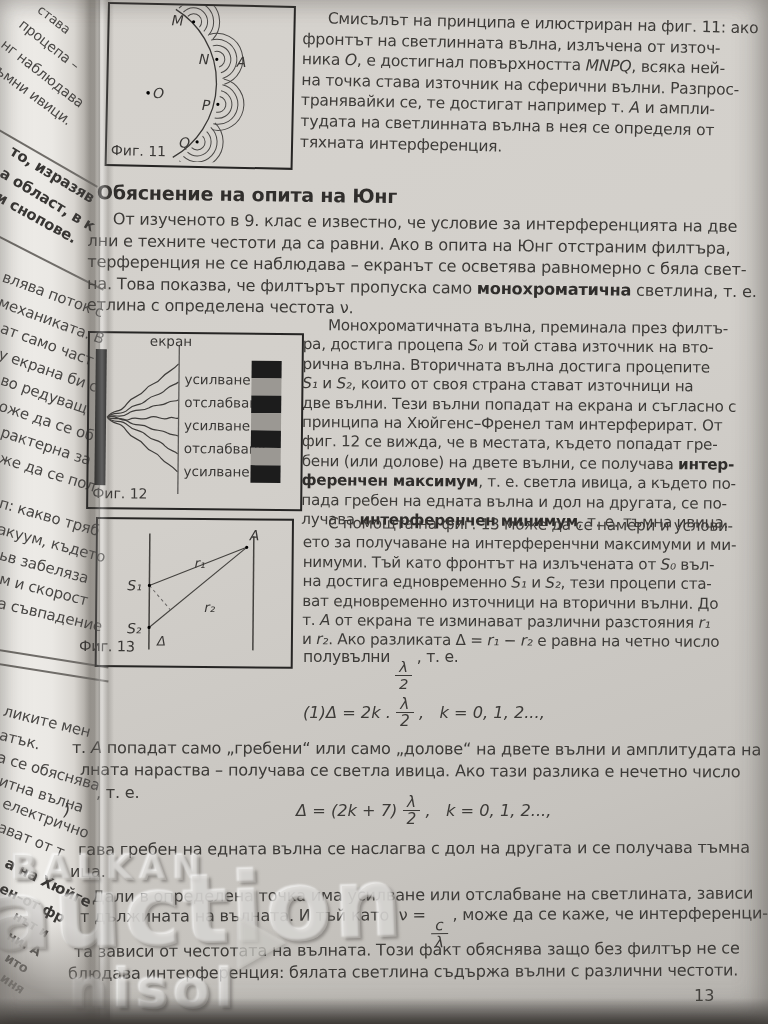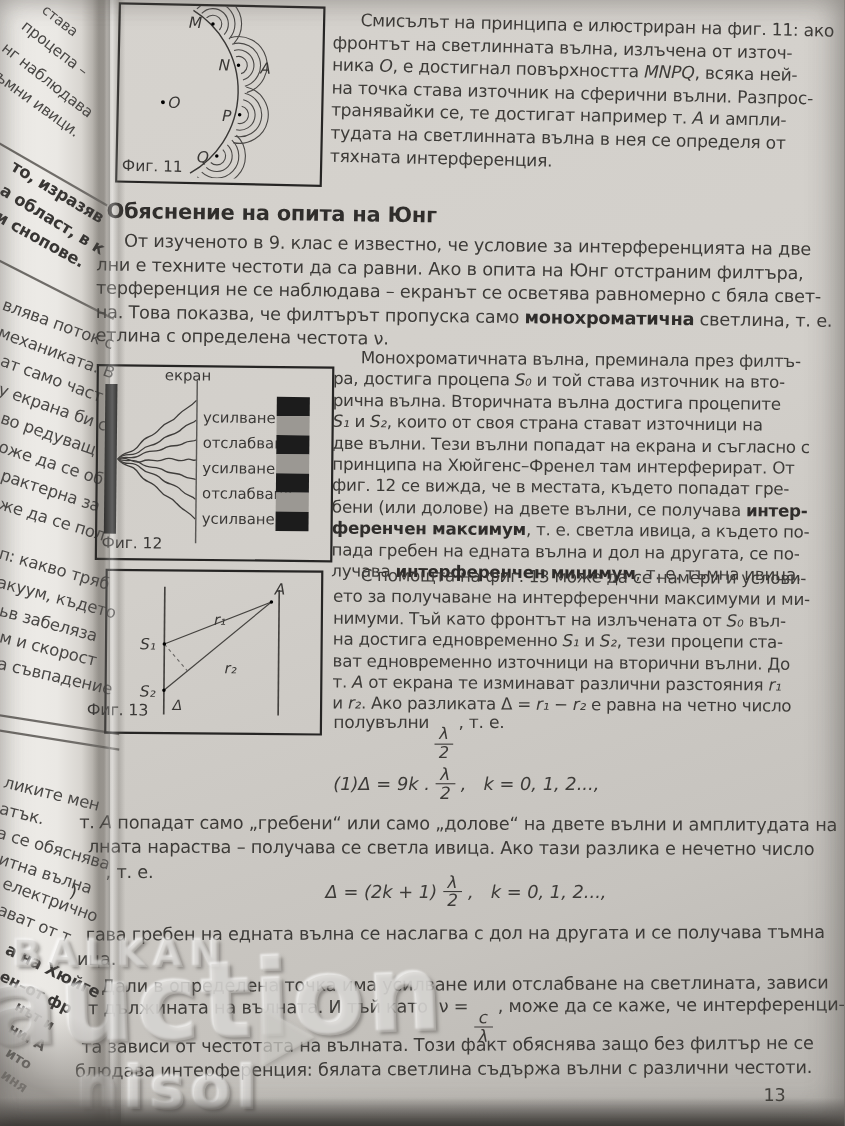--- a/index.html
+++ b/index.html
@@ -231,38 +231,38 @@
       <div class="tline">ват едновременно източници на вторични вълни. До</div>
       <div class="tline">т. <span class="i">А</span> от екрана те изминават различни разстояния <span class="i">r₁</span></div>
       <div class="tline">и <span class="i">r₂</span>. Ако разликата Δ = <span class="i">r₁</span> − <span class="i">r₂</span> е равна на четно число</div>
     </div>
 
   <div class="blk col-t" style="left:303px;top:648px;font-size:15.6px;text-align:right;">
       <div class="tline">полувълни <span class="frac"><span class="num">λ</span><span class="den">2</span></span> , т. е.</div>
     </div>
 
   <div class="blk eq" style="left:303px;top:696px;">
-      <div class="tline"><span>(1)</span><span class="i">Δ = 9k . </span><span class="frac"><span class="num">λ</span><span class="den">2</span></span><span class="i"> ,   </span><span class="i">k</span><span> = 0, 1, 2...,</span></div>
+      <div class="tline"><span>(1)</span><span class="i">Δ = 2k . </span><span class="frac"><span class="num">λ</span><span class="den">2</span></span><span class="i"> ,   </span><span class="i">k</span><span> = 0, 1, 2...,</span></div>
     </div>
 
   <div class="blk wide-t" style="left:72px;top:737px;transform:rotate(0.2deg);">
       <div class="tline">т. <span class="i">А</span> попадат само „гребени“ или само „долове“ на двете вълни и амплитудата на</div>
     </div>
   <div class="blk wide-t" style="left:80px;top:759px;transform:rotate(0.2deg);">
       <div class="tline">лната нараства – получава се светла ивица. Ако тази разлика е нечетно число</div>
     </div>
   <div class="blk wide-t" style="left:96px;top:782px;">
       <div class="tline">, т. е.</div>
     </div>
 
   <div class="blk eq" style="left:64px;top:800px;">
       <div class="tline">)</div>
     </div>
   <div class="blk eq" style="left:296px;top:794px;">
-      <div class="tline"><span class="i">Δ = (2k + 1) </span><span class="frac"><span class="num">λ</span><span class="den">2</span></span><span class="i"> ,   </span><span class="i">k</span><span> = 0, 1, 2...,</span></div>
+      <div class="tline"><span class="i">Δ = (2k + 7) </span><span class="frac"><span class="num">λ</span><span class="den">2</span></span><span class="i"> ,   </span><span class="i">k</span><span> = 0, 1, 2...,</span></div>
     </div>
 
   <div class="blk wide-t" style="left:78px;top:839px;transform:rotate(-0.2deg);">
       <div class="tline">гава гребен на едната вълна се наслагва с дол на другата и се получава тъмна</div>
     </div>
   <div class="blk wide-t" style="left:70px;top:861px;">
       <div class="tline">ица.</div>
     </div>
 
   <div class="blk wide-t" style="left:92px;top:886px;transform:rotate(-0.3deg);">

